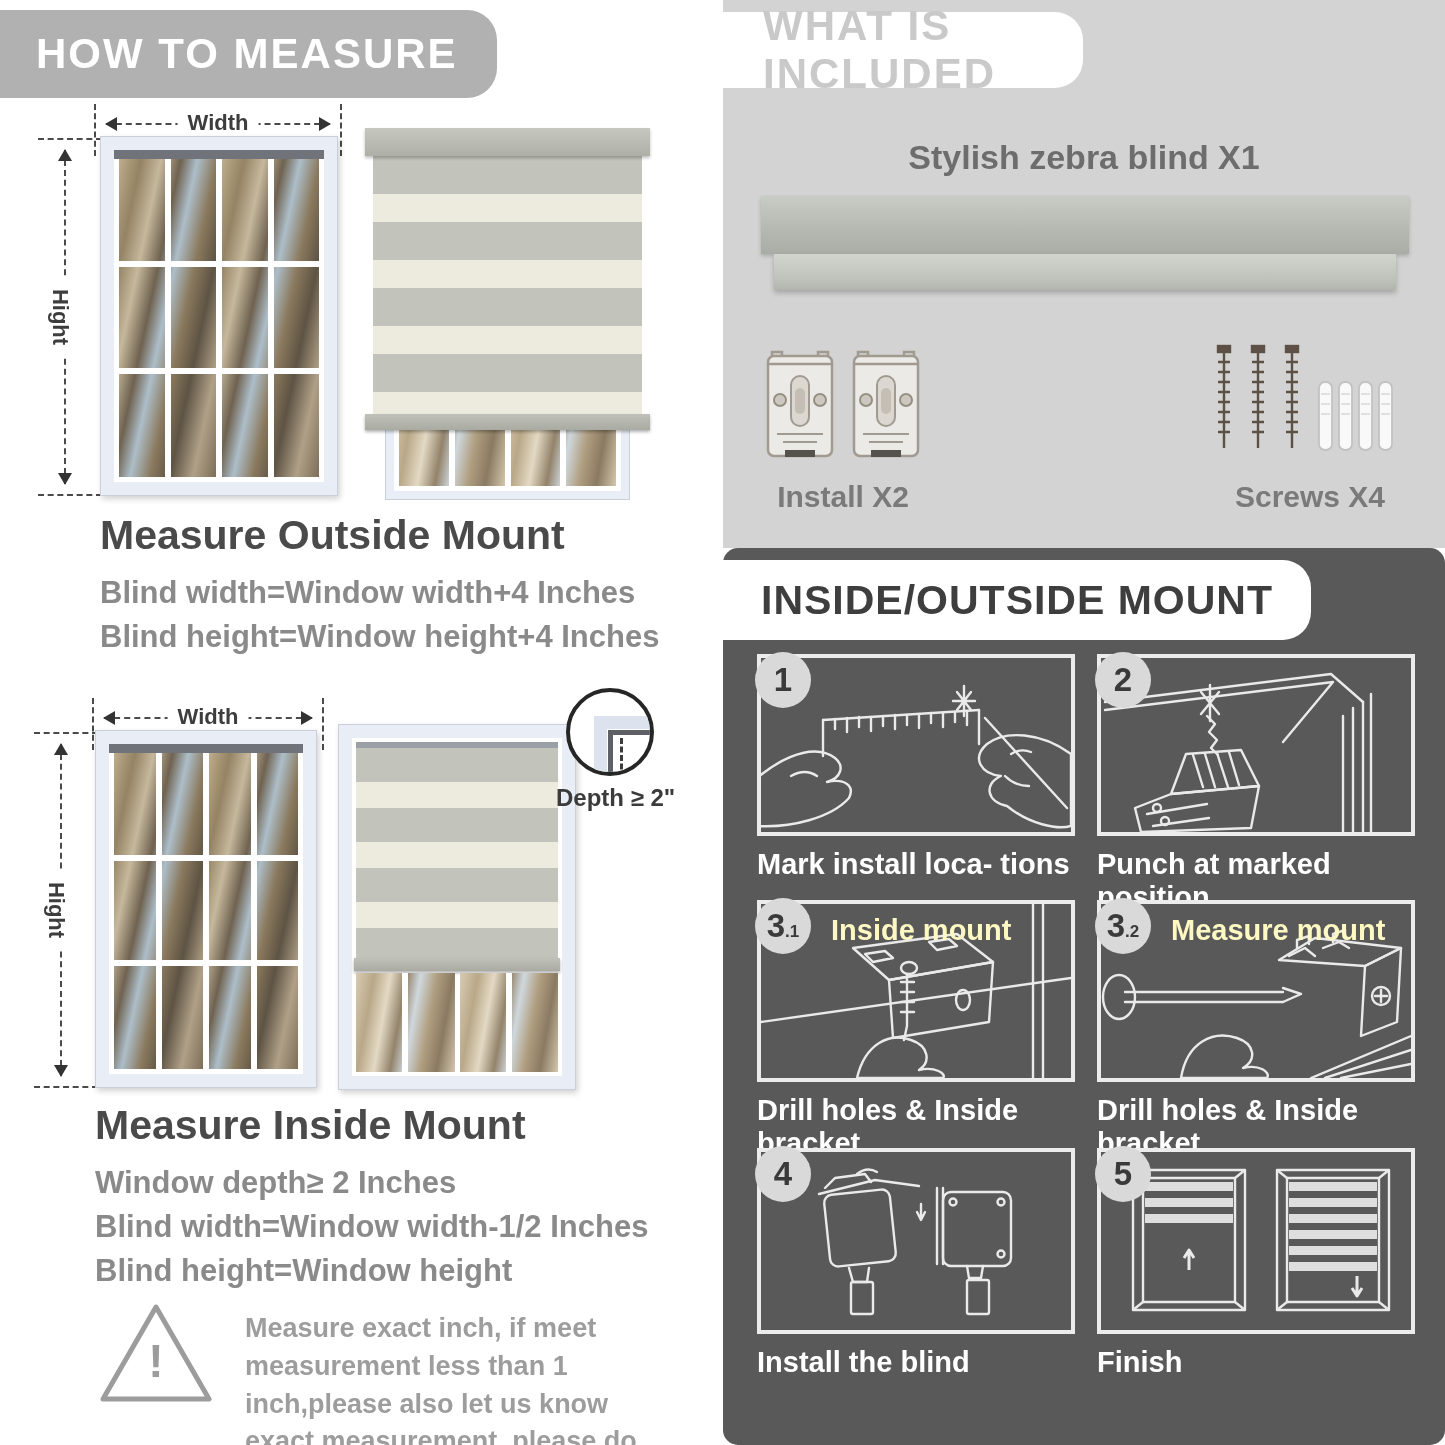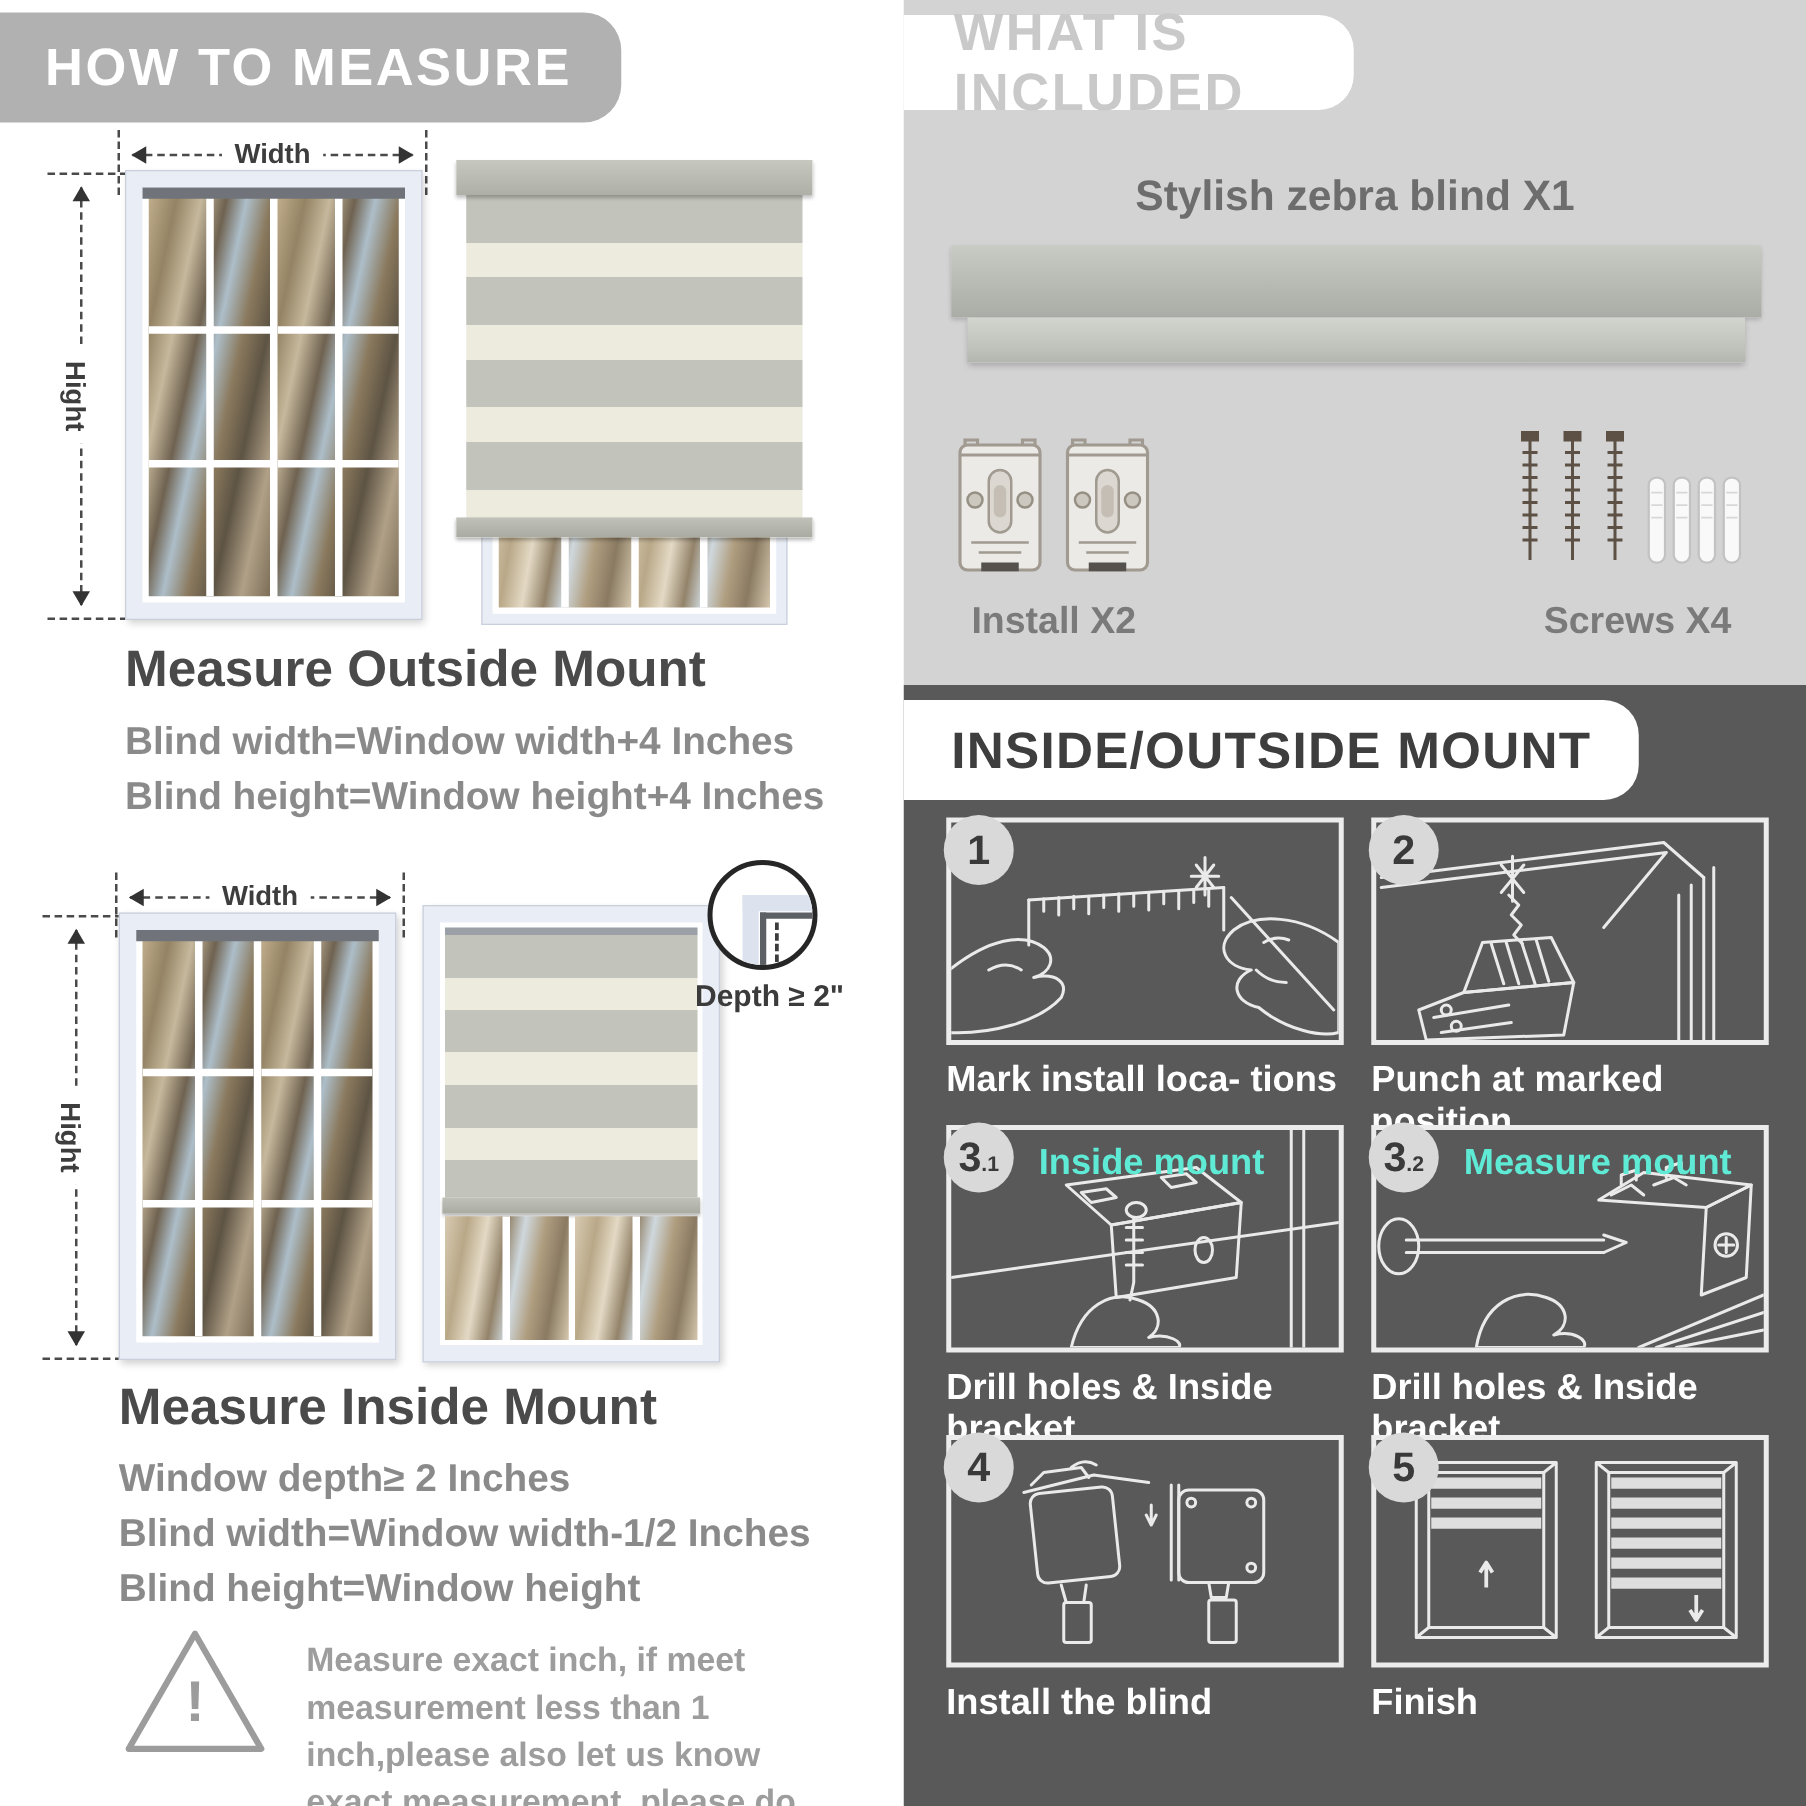--- a/index.html
+++ b/index.html
@@ -100,32 +100,32 @@
   .rail-main { height:58px; background:linear-gradient(180deg,#c9cbc5 0%,#b7b9b3 55%,#aaaca6 100%);
     box-shadow:0 2px 4px rgba(0,0,0,.2); }
   .rail-sub { height:36px; margin:0 13px; background:linear-gradient(180deg,#d2d4ce 0%,#bfc1bb 70%,#b2b4ae 100%);
     box-shadow:0 3px 5px rgba(0,0,0,.22); }
   .hw-row { position:absolute; left:40px; right:40px; top:318px; display:flex; justify-content:space-between; }
   .hw-group { display:flex; flex-direction:column; align-items:center; }
   .hw-art { height:148px; display:flex; align-items:flex-end; gap:12px; }
   .hw-label { margin-top:14px; font-size:30px; font-weight:bold; color:#7a7a7a; white-space:nowrap; }
 
   
-  .mount-panel { position:absolute; left:723px; top:548px; width:722px; height:897px; background:#595959; }
+  .mount-panel { position:absolute; left:723px; top:548px; width:722px; height:897px; background:#595959;border-radius:15px; }
   .mount-banner { position:absolute; left:0; top:12px; width:588px; height:80px;
     background:#fff; border-radius:0 28px 28px 0; display:flex; align-items:center; padding-left:38px;
     color:#3e3e3e; font-size:41px; font-weight:bold; letter-spacing:1px; }
   .step { position:absolute; width:318px; }
   .step-box { position:relative; width:318px; border:4px solid #ececec; background:#595959; }
   .step-box svg { display:block; }
   .badge { position:absolute; left:-6px; top:-6px; width:56px; height:56px; border-radius:50%;
     background:#d9d9d9; display:flex; align-items:center; justify-content:center; z-index:2; }
   .badge-num { font-size:33px; font-weight:bold; color:#3a3a3a; }
   .badge-sub { font-size:17px; font-weight:bold; color:#3a3a3a; margin-top:12px; }
-  .step-title { position:absolute; left:70px; top:10px; font-size:29px; font-weight:bold; color:#5eead4; z-index:2; }
+  .step-title { position:absolute; left:70px; top:10px; font-size:29px; font-weight:bold; color:#fef9c3; z-index:2; }
   .step-caption { margin-top:12px; font-size:29px; font-weight:bold; color:#fff; }
   .s-c1 { left:34px; } .s-c2 { left:374px; }
   .s-r1 { top:106px; } .s-r2 { top:352px; } .s-r3 { top:600px; }
 </style>
 </head>
 <body>
 
 <div class="page">
 
   <div class="howto-banner">

